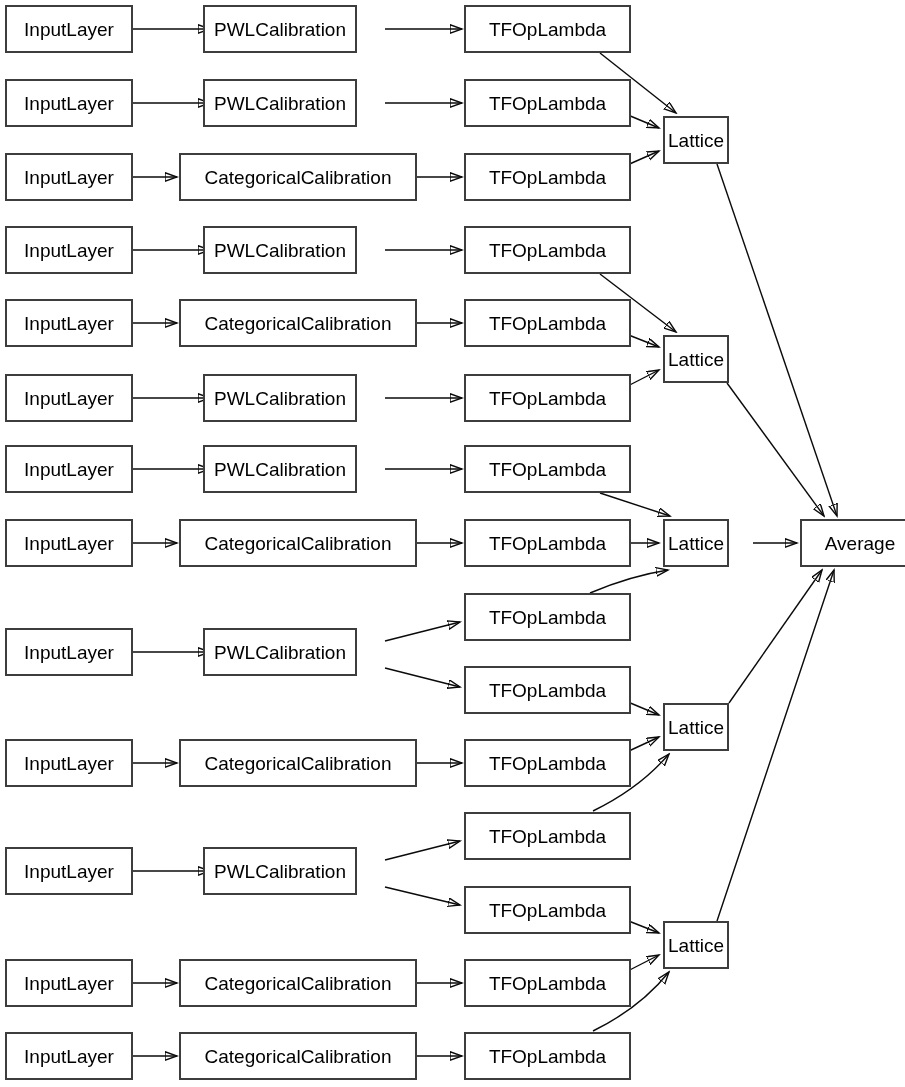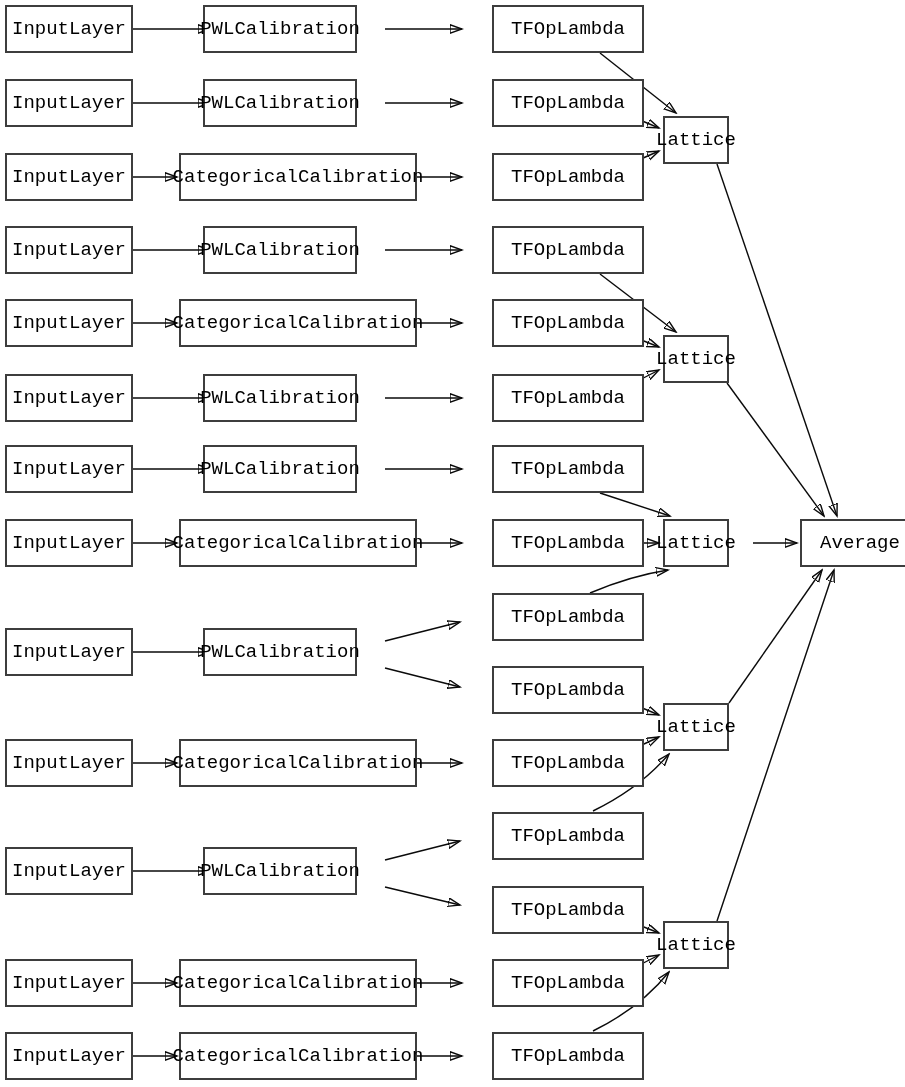--- a/index.html
+++ b/index.html
@@ -1,31 +1,31 @@
 <!DOCTYPE html>
 <html><head>
 <meta charset="utf-8">
 <style>
   html,body{margin:0;padding:0;background:#ffffff}
   .canvas{
     position:relative;width:905px;height:1087px;background:#ffffff;
-    font-family:Liberation Mono, monospace;overflow:hidden;
+    font-family:Liberation Sans, sans-serif;overflow:hidden;
   }
   svg.edges{position:absolute;left:0;top:0;width:905px;height:1087px}
   svg.edges path{stroke:#0a0a0a;stroke-width:1.4;fill:none}
   .node{
     position:absolute;height:48px;box-sizing:border-box;
     border:2px solid #3d3d3d;background:#ffffff;color:#000000;
     display:flex;align-items:center;justify-content:center;
     font-size:19px;line-height:1;white-space:nowrap;
   }
   .input{left:5px;width:128px}
   .pwl{left:203px;width:154px}
   .cat{left:179px;width:238px}
-  .tfop{left:492px;width:152px}
+  .tfop{left:464px;width:167px}
   .lattice{left:663px;width:66px}
   .avg{left:800px;width:120px}
 </style>
 </head>
 <body>
 
 <div class="canvas">
 
   <svg class="edges" viewBox="0 0 905 1087" xmlns="http://www.w3.org/2000/svg">
     <defs>

